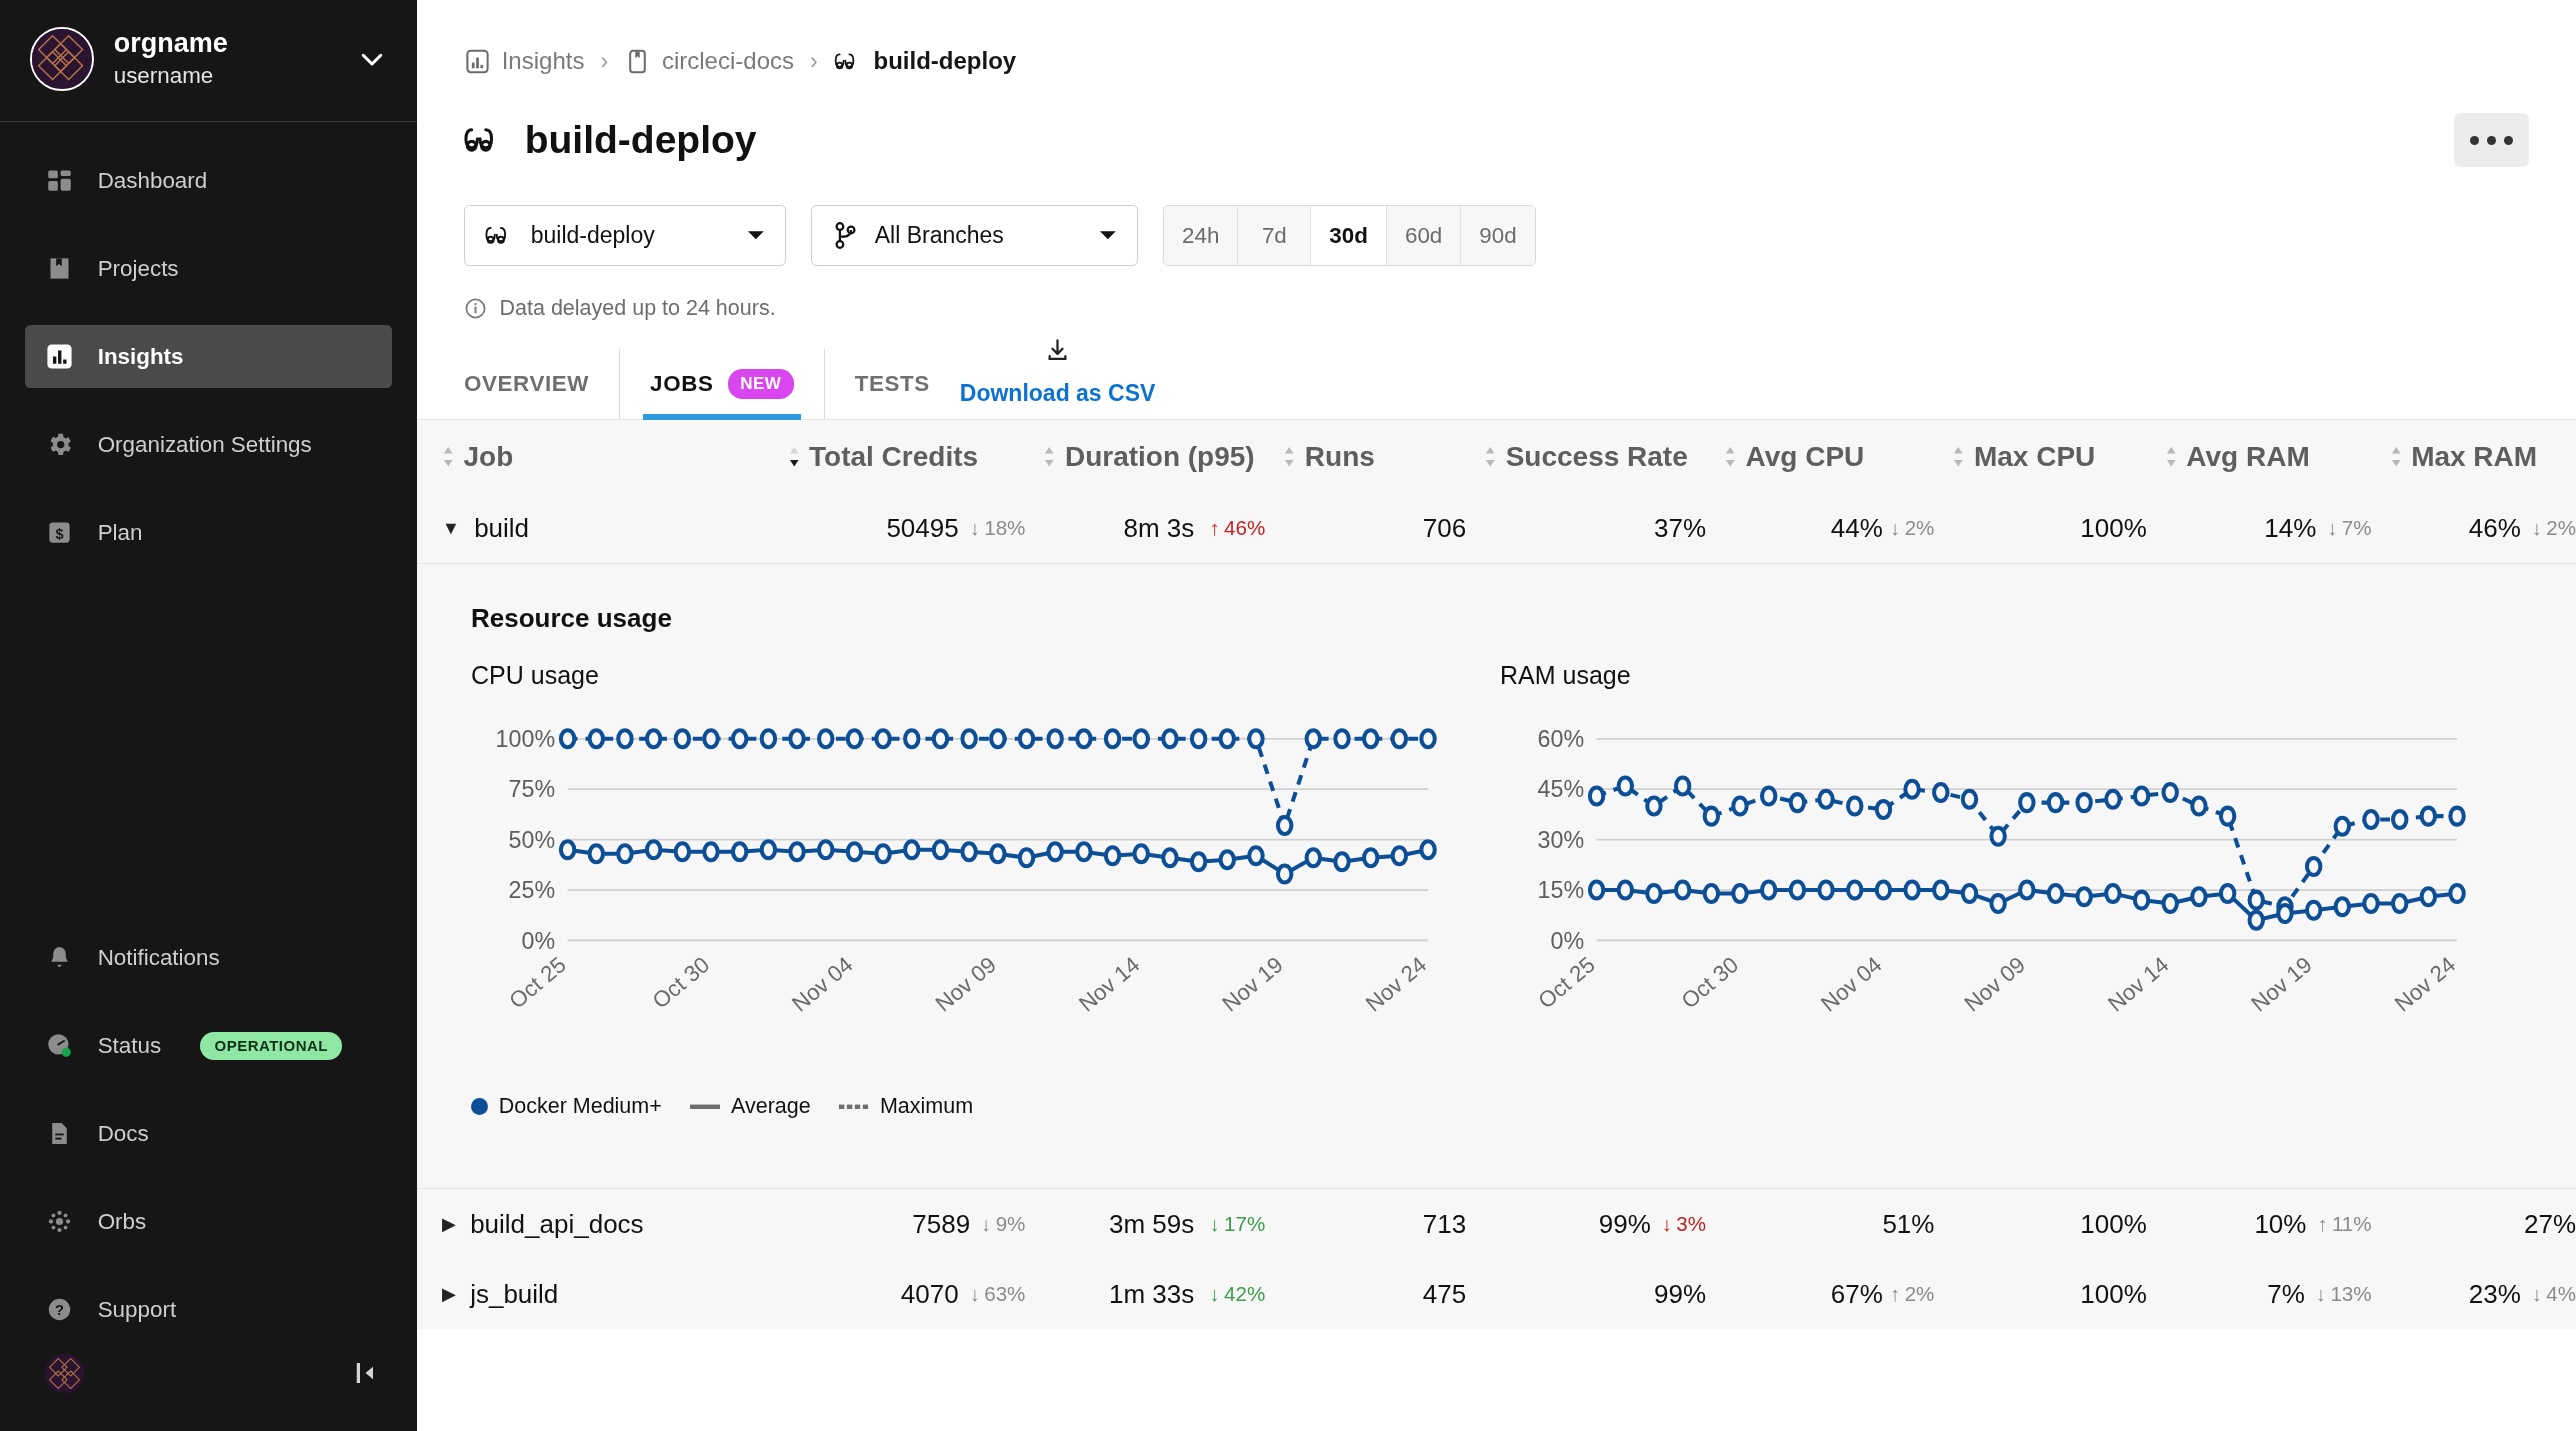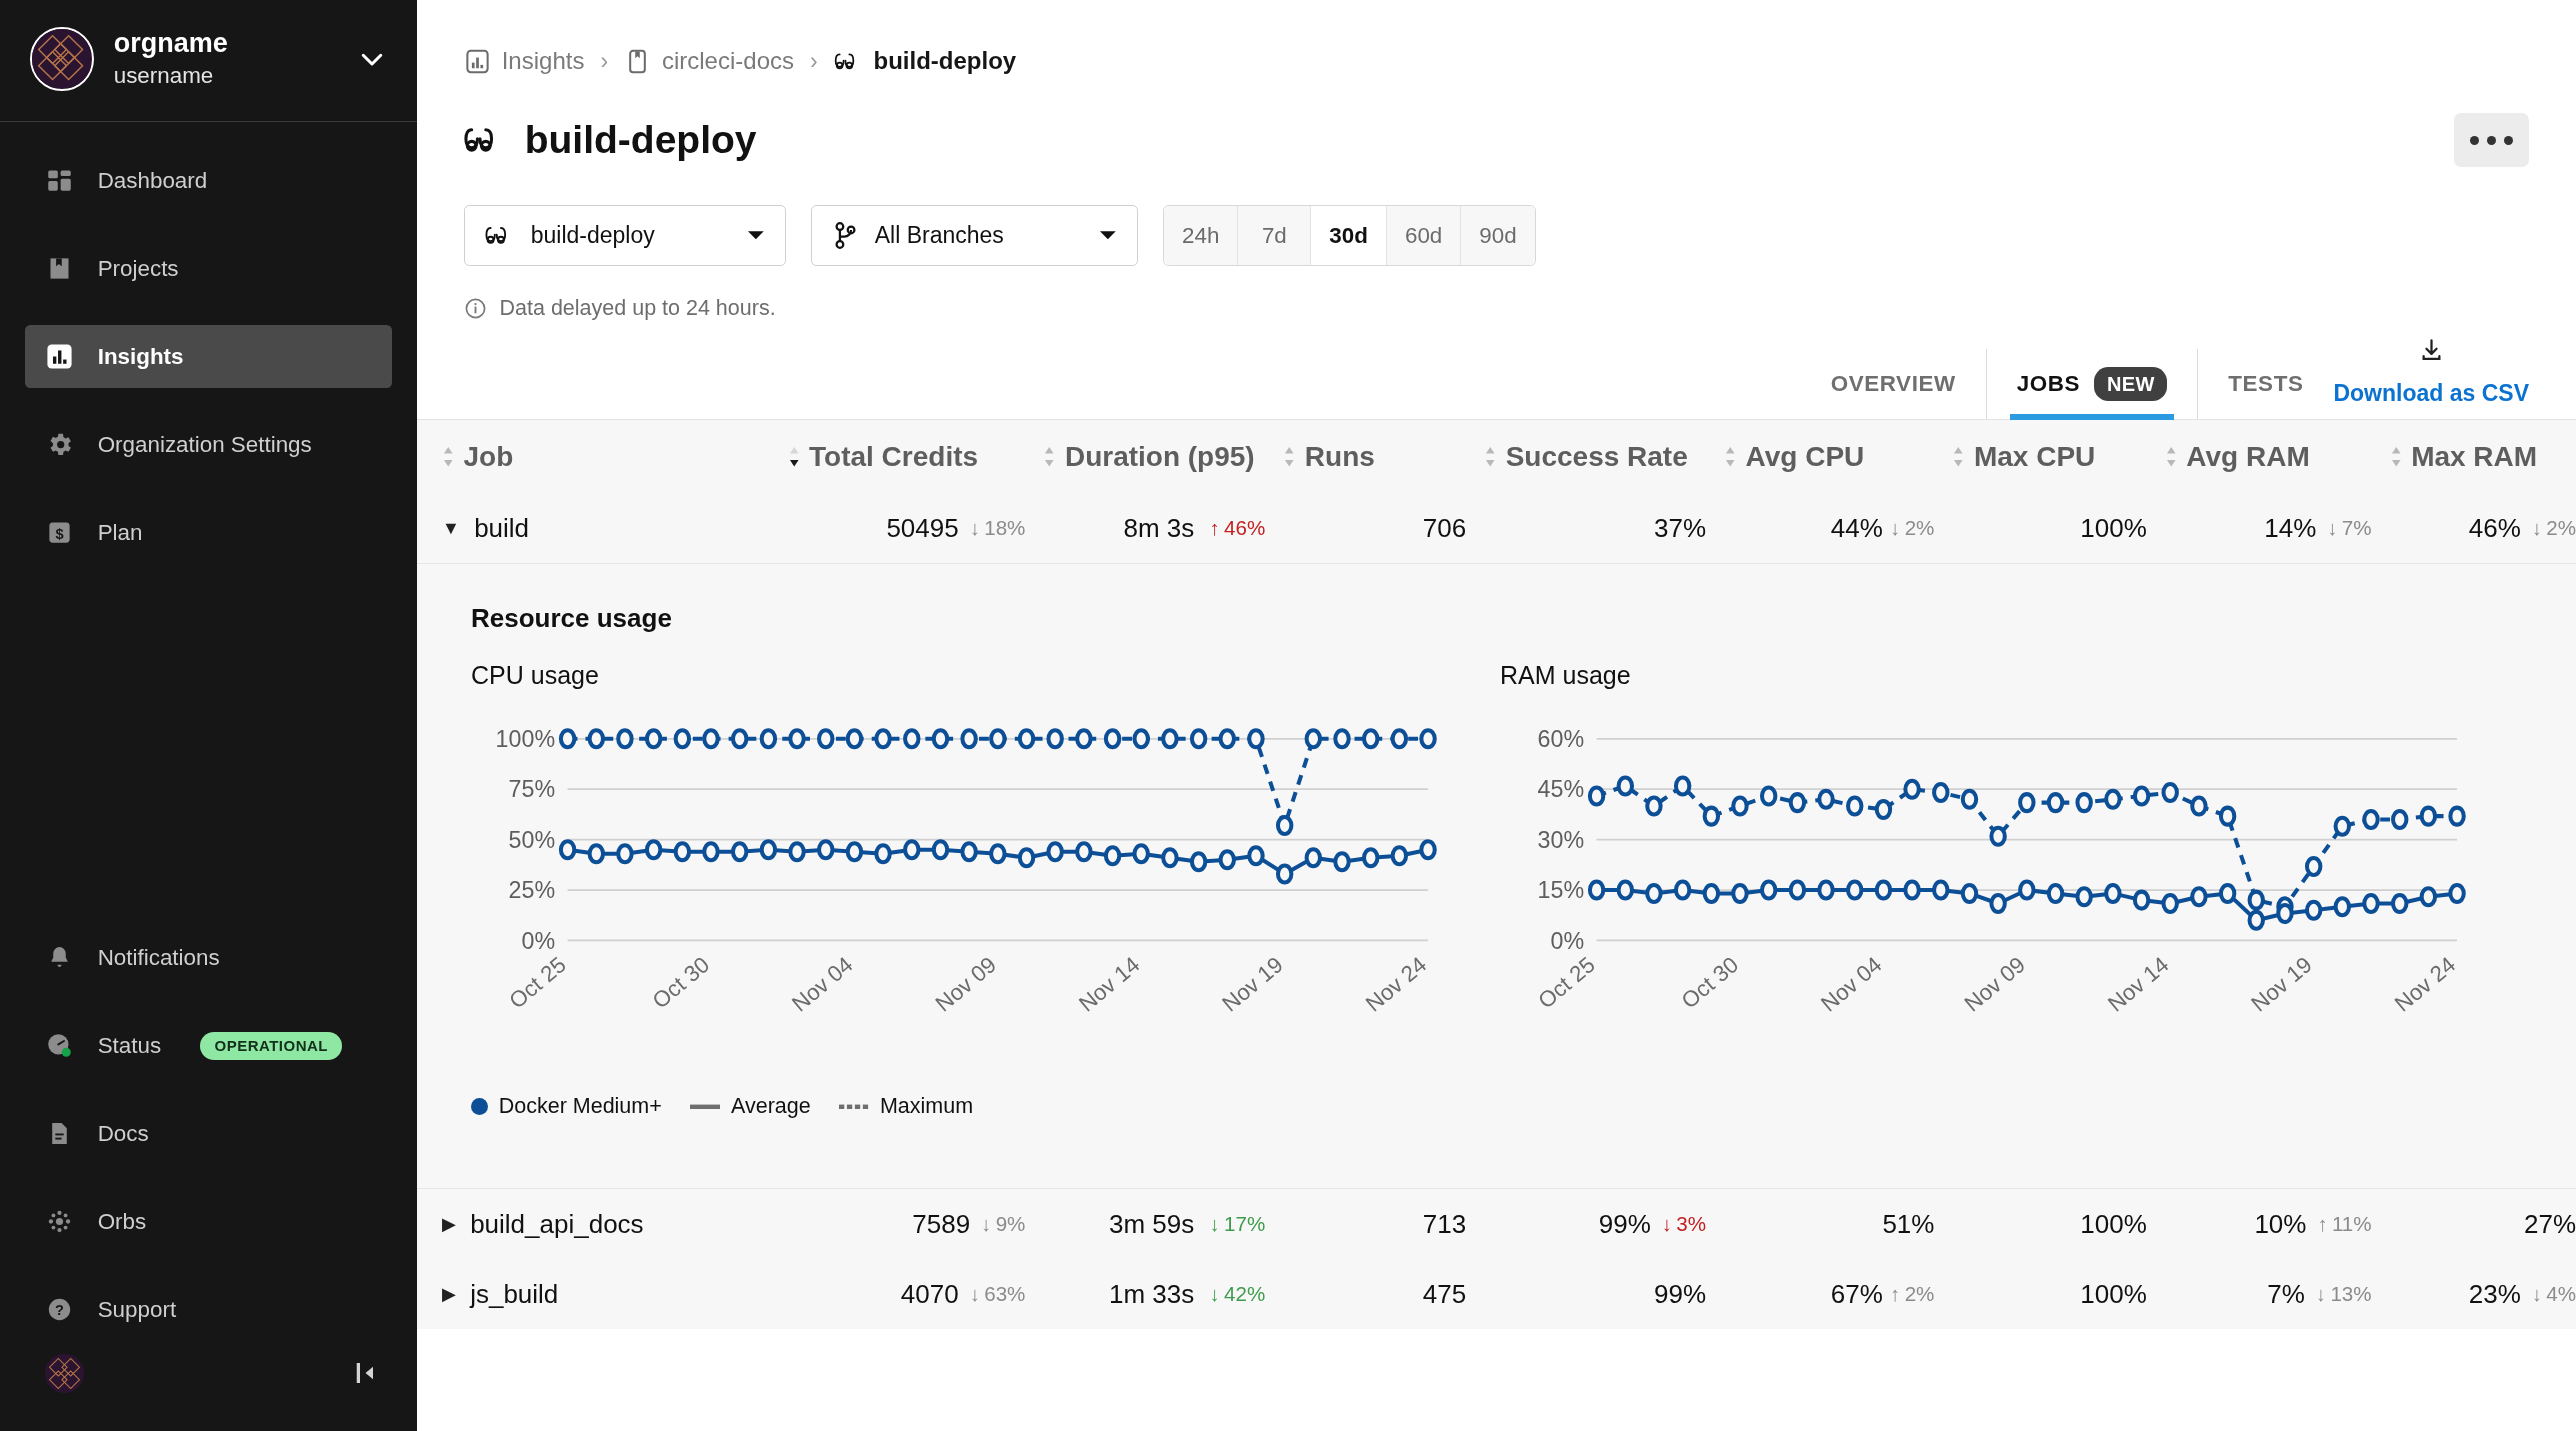--- a/index.html
+++ b/index.html
@@ -88,37 +88,37 @@
   .seg div {
     min-width: 73px; padding: 0 18px; background: #f7f7f7; color: #6b6b6b; font-size: 22.4px;
     display: flex; align-items: center; justify-content: center; border-right: 0.9px solid #e3e3e3;
   }
   .seg div:last-child { border-right: none; }
   .seg div.on { background: #ffffff; color: #111; font-weight: bold; }
 
   .delay-note { display: flex; align-items: center; gap: 12.5px; padding: 30px 0 0 47px; font-size: 21.5px; color: #6d6d6d; }
 
   .tabsbar {
-    display: flex; align-items: flex-end; justify-content: flex-end;
+    display: flex; align-items: flex-end; justify-content: flex-start;
     margin: 29px 0 0 0; padding: 0 47px 0 47px; border-bottom: 0.9px solid #e2e2e2; height: 70px;
   }
   .tabs { display: flex; align-items: stretch; height: 70px; }
   .tab {
     display: flex; align-items: center; gap: 14.3px; padding: 0 30px;
     font-size: 22.4px; letter-spacing: 0.6px; color: #6f6f6f; font-weight: bold;
     border-right: 0.9px solid #dcdcdc; position: relative;
   }
   .tab:first-child { padding-left: 0; }
   .tab:last-child { border-right: none; }
   .tab.on { color: #111; }
   .tab.on:after {
     content: ''; position: absolute; left: 23px; right: 23px; bottom: -0.9px; height: 6.3px; background: #2b9ae0;
   }
   .tab .new {
-    background: #404040; color: #fff; font-size: 20px; font-weight: bold;
+    background: #d946ef; color: #fff; font-size: 17px; font-weight: bold;
     padding: 5.4px 12.5px; border-radius: 14.3px; letter-spacing: 0.4px;
   }
   .csv { display: flex; align-items: center; gap: 16px; padding-bottom: 12.5px; flex-direction: column; }
   .csv .t { color: #0b72d1; font-size: 23px; font-weight: bold; }
 
   
   .table { width: 100%; background: #f7f7f7; }
   .row { display: flex; align-items: center; width: 100%; }
   .thead { height: 73px; font-size: 28px; color: #5e5e5e; font-weight: bold; background: #f7f7f7; }
   .thead .cell { display: flex; align-items: center; gap: 9px; }

